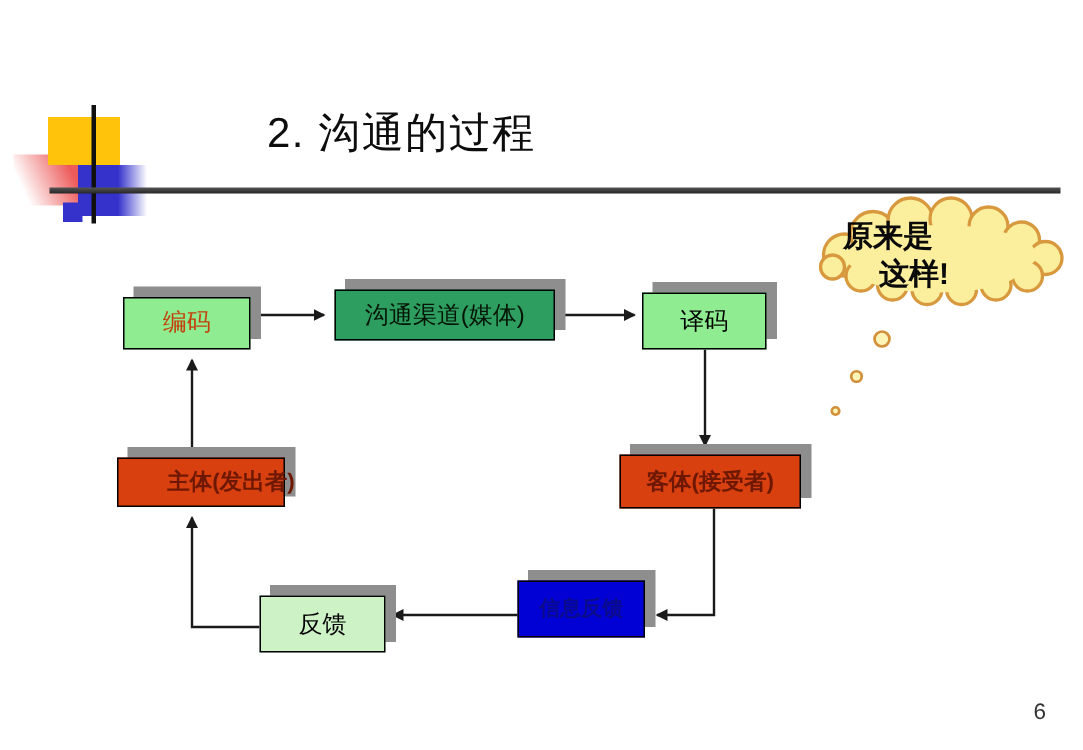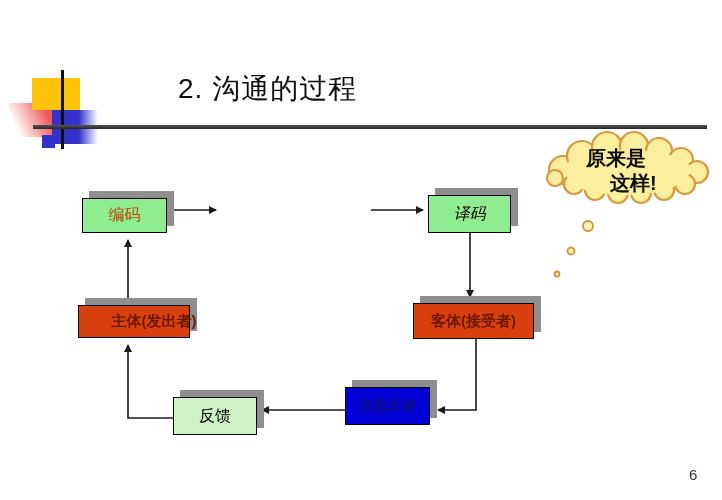--- a/index.html
+++ b/index.html
@@ -25,31 +25,31 @@
   }
   #page-number{position:absolute; left:689px; top:466px; font-size:15px; color:#333;}
   
   .box{
     position:absolute; border:1.5px solid #000; box-sizing:border-box;
     display:flex; align-items:center; justify-content:center;
     box-shadow:7px -7px 0 0 #8E8E8E; z-index:2; white-space:nowrap;
   }
   #box-encode  {left:82px;  top:198px; width:85px;  height:35px; background:#90EC90; font-size:16px; color:#c2410c;}
   #box-channel {left:223px; top:193px; width:147px; height:34px; background:#2E9E60; font-size:16px; color:#051505;}
-  #box-decode  {left:428px; top:195px; width:83px;  height:38px; background:#90EC90; font-size:16px; color:#000;font-style:italic;}
+  #box-decode  {left:428px; top:195px; width:83px;  height:38px; background:#90EC90; font-size:16px; color:#000;}
   #box-sender  {left:78px;  top:305px; width:112px; height:33px; background:#D8400F; font-size:15px; color:#6E1803; font-weight:bold;padding-left:40px;}
   #box-receiver{left:413px; top:303px; width:121px; height:36px; background:#D8400F; font-size:15px; color:#6E1803; font-weight:bold;}
   #box-response{left:345px; top:387px; width:85px;  height:38px; background:#0101D5; font-size:14px; color:#0b0b8c; font-weight:bold;}
   #box-feedback{left:173px; top:397px; width:84px;  height:38px; background:#CDF2C6; font-size:16px; color:#000;}
   
   #arrow-layer{position:absolute; left:0; top:0; z-index:1; pointer-events:none;}
   #cloud-wrap{position:absolute; left:532px; top:126px; width:190px; height:85px; z-index:2;}
   #bubble-text{
     position:absolute; left:562px; top:146px; z-index:3; font-weight:bold;
-    font-size:20px; color:#0a0a0a; line-height:25px; white-space:nowrap;margin-left:24px;
+    font-size:20px; color:#0a0a0a; line-height:25px; white-space:nowrap;
   }
   #bubble-line2{margin-left:24px;}
 </style>
 </head>
 <body>
 
 <div id="slide">
 
   <div class="deco" id="deco-pink"></div>
   <div class="deco" id="deco-yellow"></div>
@@ -78,20 +78,23 @@
     </g>
     <g fill="#FDF4B8" stroke="#D3903B" stroke-width="1.8">
       <circle cx="588" cy="226" r="5"></circle>
       <circle cx="571" cy="251" r="3.5"></circle>
       <circle cx="557" cy="274" r="2.5"></circle>
     </g>
   </svg>
 
   <div class="box" id="box-encode">
       <span>编码</span>
+    </div>
+  <div class="box" id="box-channel">
+      <span>沟通渠道(媒体)</span>
     </div>
   <div class="box" id="box-decode">
       <span>译码</span>
     </div>
   <div class="box" id="box-sender">
       <span>主体(发出者)</span>
     </div>
   <div class="box" id="box-response">
       <span>信息反馈</span>
     </div>

